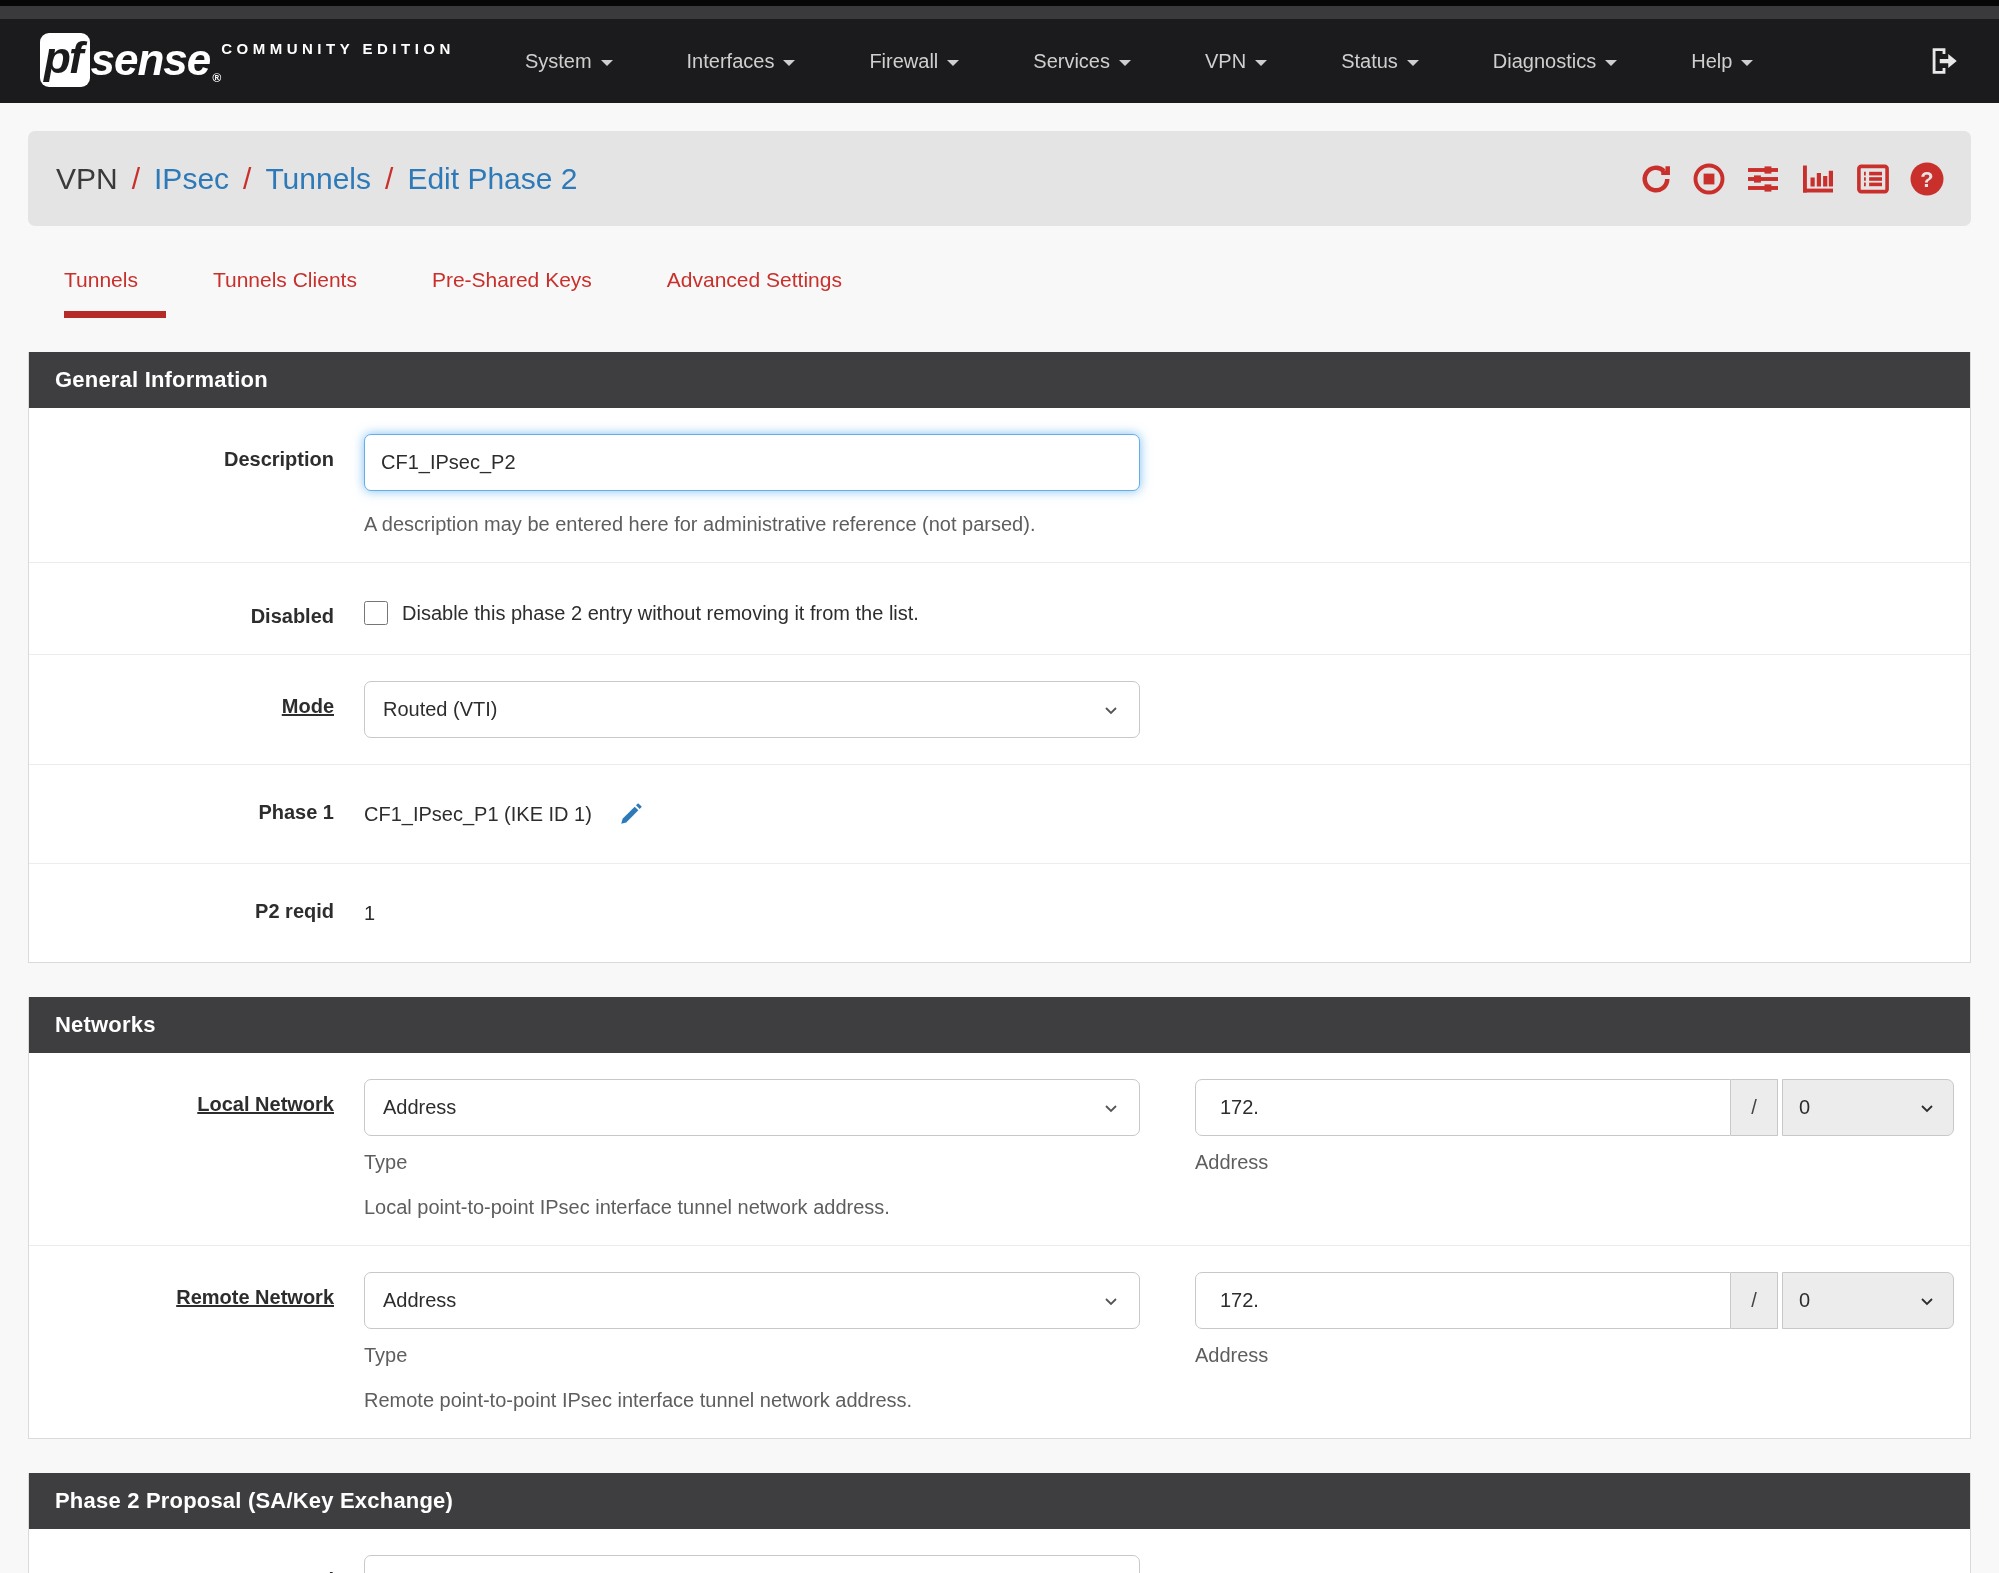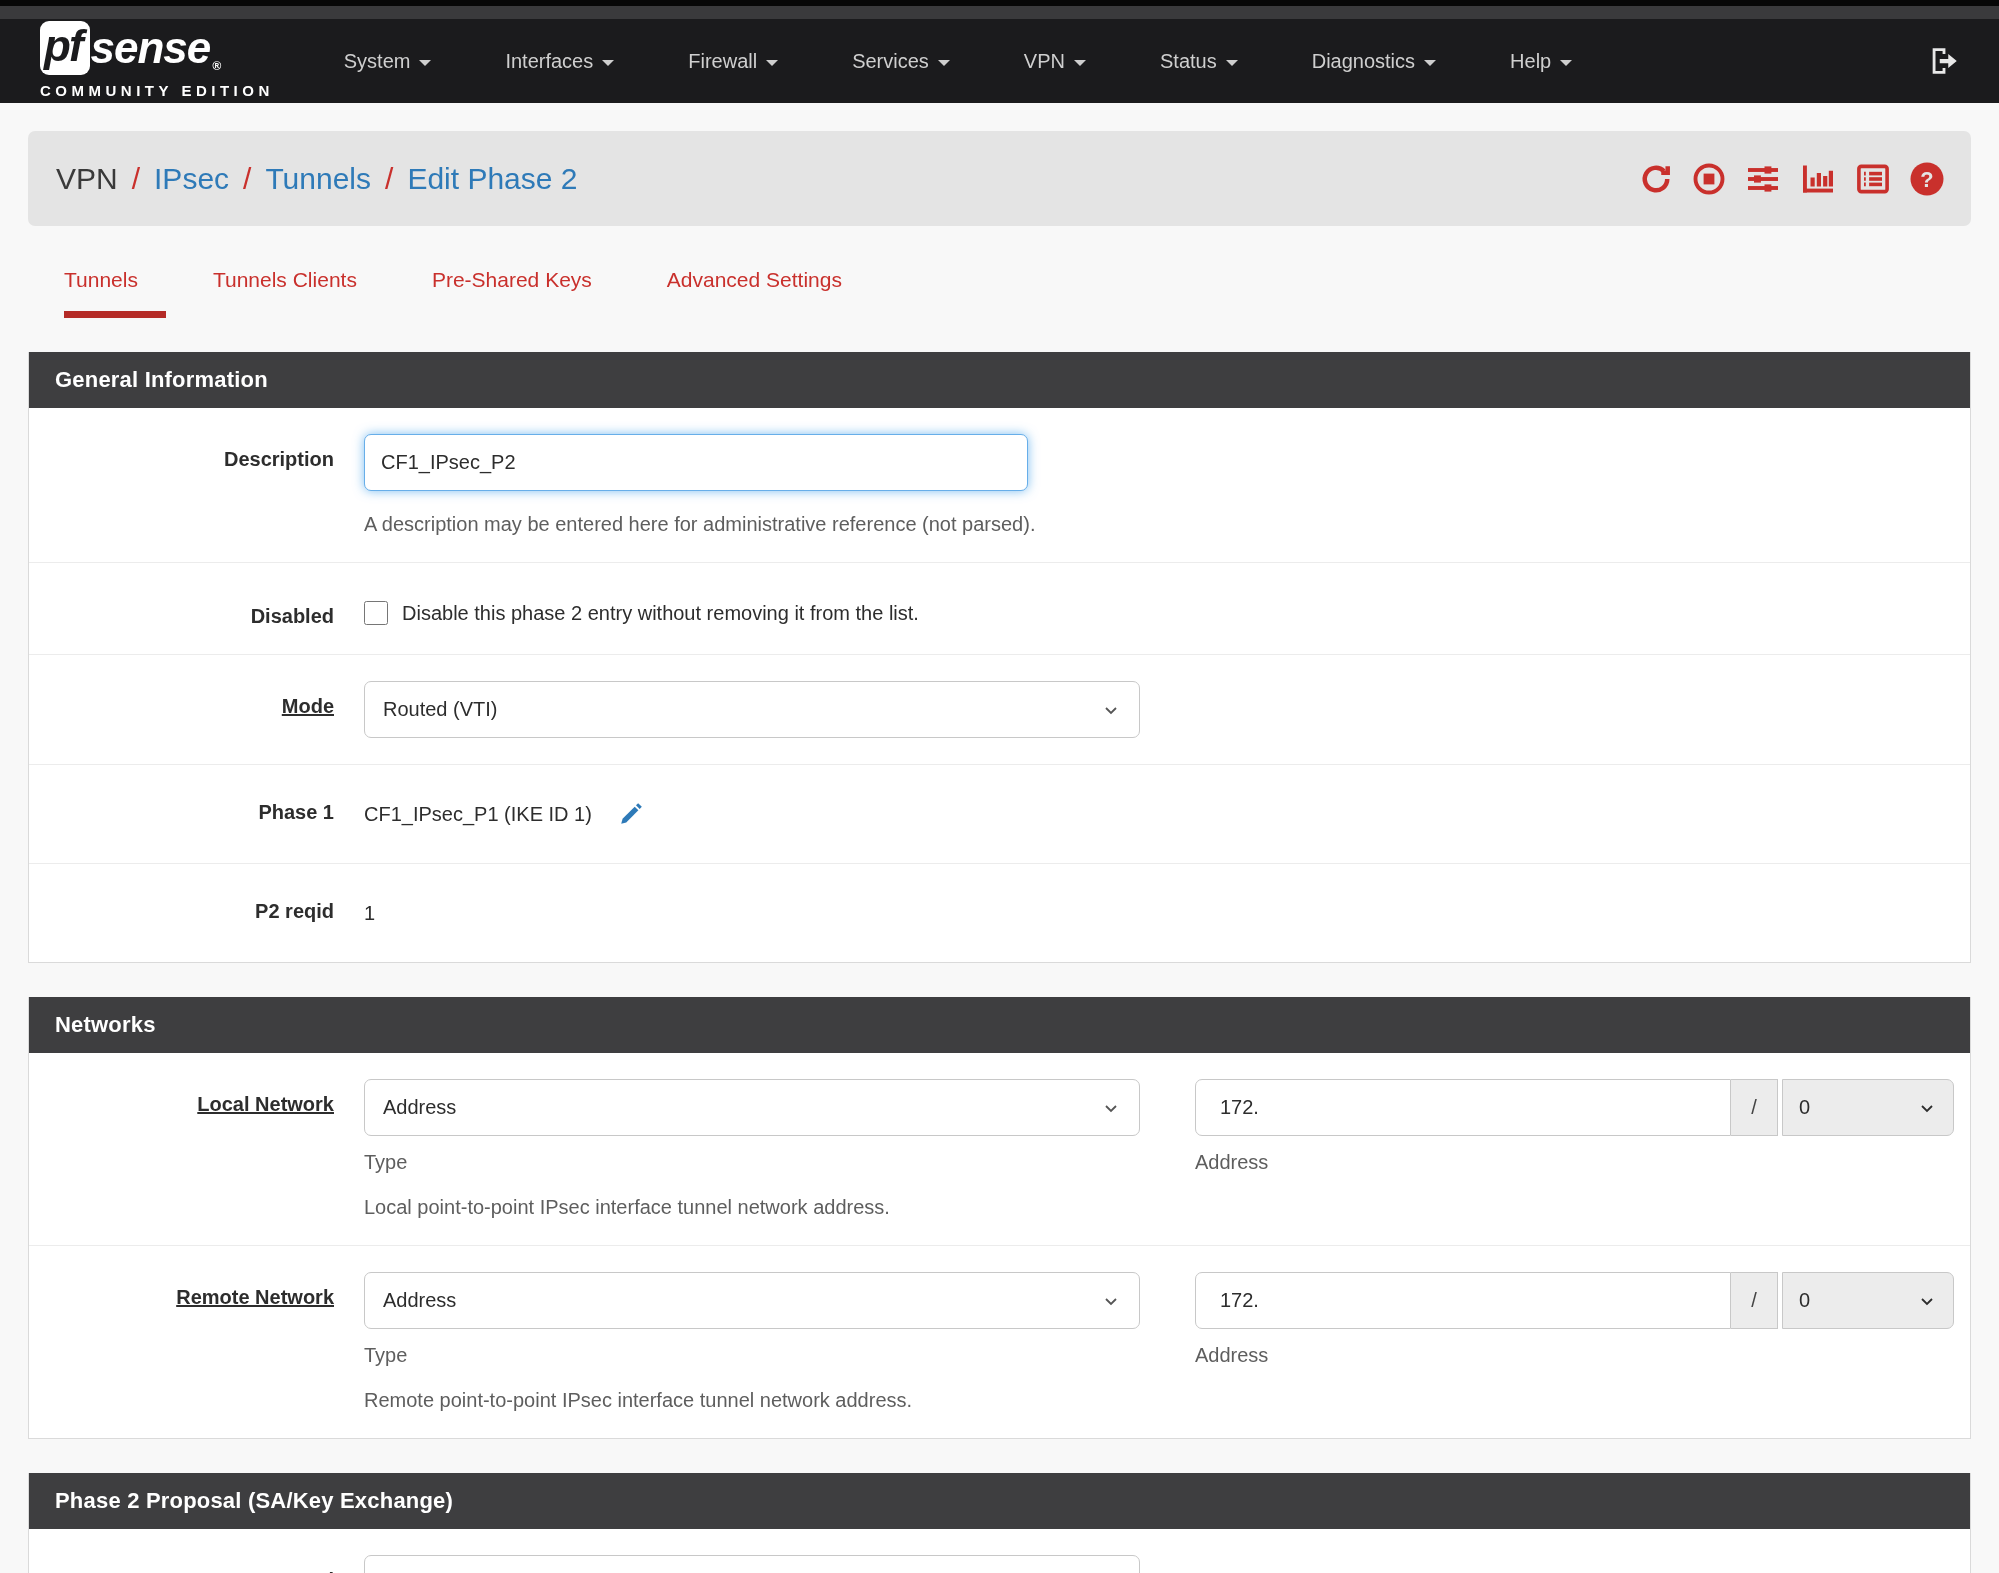--- a/index.html
+++ b/index.html
@@ -3,21 +3,21 @@
 <meta charset="utf-8">
 <style>
   * { margin:0; padding:0; box-sizing:border-box; }
   html,body { width:1999px; height:1573px; overflow:hidden; background:#f8f8f8;
     font-family:"Liberation Sans", sans-serif; color:#2d2d2d; }
 
   
   .top-black { height:6px; background:#070707; }
   .top-gray  { height:13px; background:#3a3a3c; }
   .navbar { height:84px; background:#1b1b1d; display:flex; align-items:center; padding:0 38px 0 40px; }
-  .brand { display:flex; flex-direction:column; margin-right:70px; margin-top:-2px; }
+  .brand { display:flex; flex-direction:row; margin-right:70px; margin-top:-2px; }
   .brand-line { display:flex; align-items:center; font-style:italic; font-weight:bold; }
   .pf-box { background:#fff; color:#1b1b1d; border-radius:9px; font-size:44px; line-height:1;
     padding:3px 8px 7px 4px; letter-spacing:-2px; }
   .sense { color:#fff; font-size:44px; line-height:1; margin-left:1px; letter-spacing:-1px; }
   .reg { color:#fff; font-size:12px; align-self:flex-end; margin-left:2px; margin-bottom:2px; }
   .edition { color:#fff; font-size:15px; font-weight:bold; letter-spacing:4.5px; margin-top:7px; white-space:nowrap; }
   .menu { display:flex; align-items:center; gap:74px; flex:1; }
   .menu-item { color:#cfcfcf; font-size:20px; display:flex; align-items:center; gap:9px; cursor:pointer; }
   .caret { width:0; height:0; border-left:6px solid transparent; border-right:6px solid transparent;
     border-top:6px solid #cfcfcf; margin-top:3px; }
@@ -46,21 +46,21 @@
   .frow { display:flex; padding:26px 16px 26px 0; border-bottom:1px solid #ececec; }
   .frow:last-child { border-bottom:none; }
   .label-col { width:335px; flex:0 0 335px; text-align:right; padding-right:30px; font-weight:bold;
     font-size:20px; padding-top:14px; }
   .label-col.plain { padding-top:0; }
   .u { text-decoration:underline; }
   .control-col { flex:1; min-width:0; }
   .help { color:#5e5e5e; font-size:20px; margin-top:22px; }
   .caption { color:#5e5e5e; font-size:20px; margin-top:15px; }
 
-  .text-input { width:664px; height:57px; border:1px solid #c8c8c8; border-radius:7px; font-size:20px;
+  .text-input { width:776px; height:57px; border:1px solid #c8c8c8; border-radius:7px; font-size:20px;
     padding:0 16px; font-family:"Liberation Sans", sans-serif; color:#2d2d2d; background:#fff; outline:none; }
   .text-input.focused { border-color:#67aee9; box-shadow:0 0 11px rgba(82,168,236,.75); }
 
   .selectbox { width:776px; height:57px; border:1px solid #c8c8c8; border-radius:7px; background:#fff;
     display:flex; align-items:center; justify-content:space-between; padding:0 18px; font-size:20px;
     color:#2d2d2d; cursor:pointer; }
   .selectbox .chev { color:#555; }
 
   .check-line { display:flex; align-items:center; gap:14px; font-size:20px; min-height:57px; }
   input[type="checkbox"] { width:24px; height:24px; accent-color:#2079e0; }

